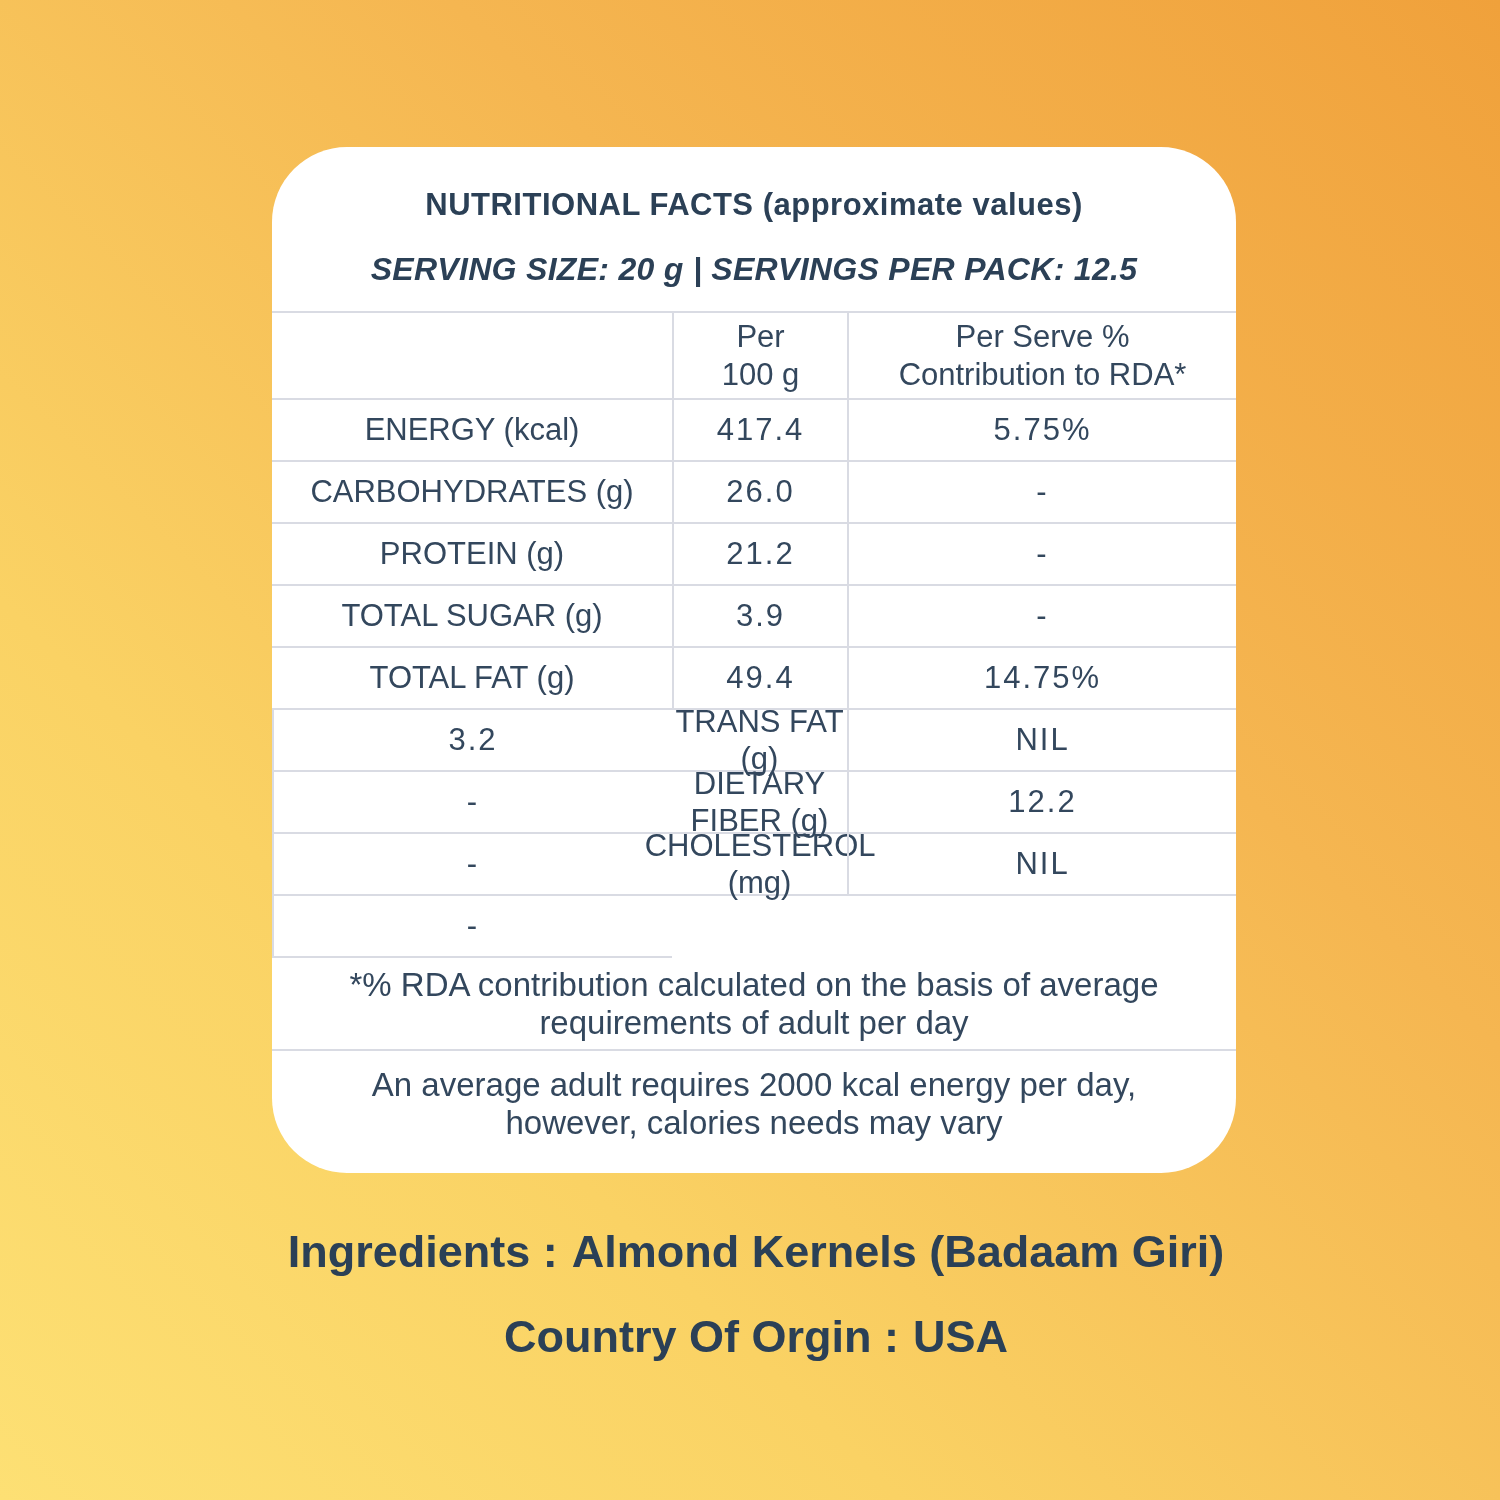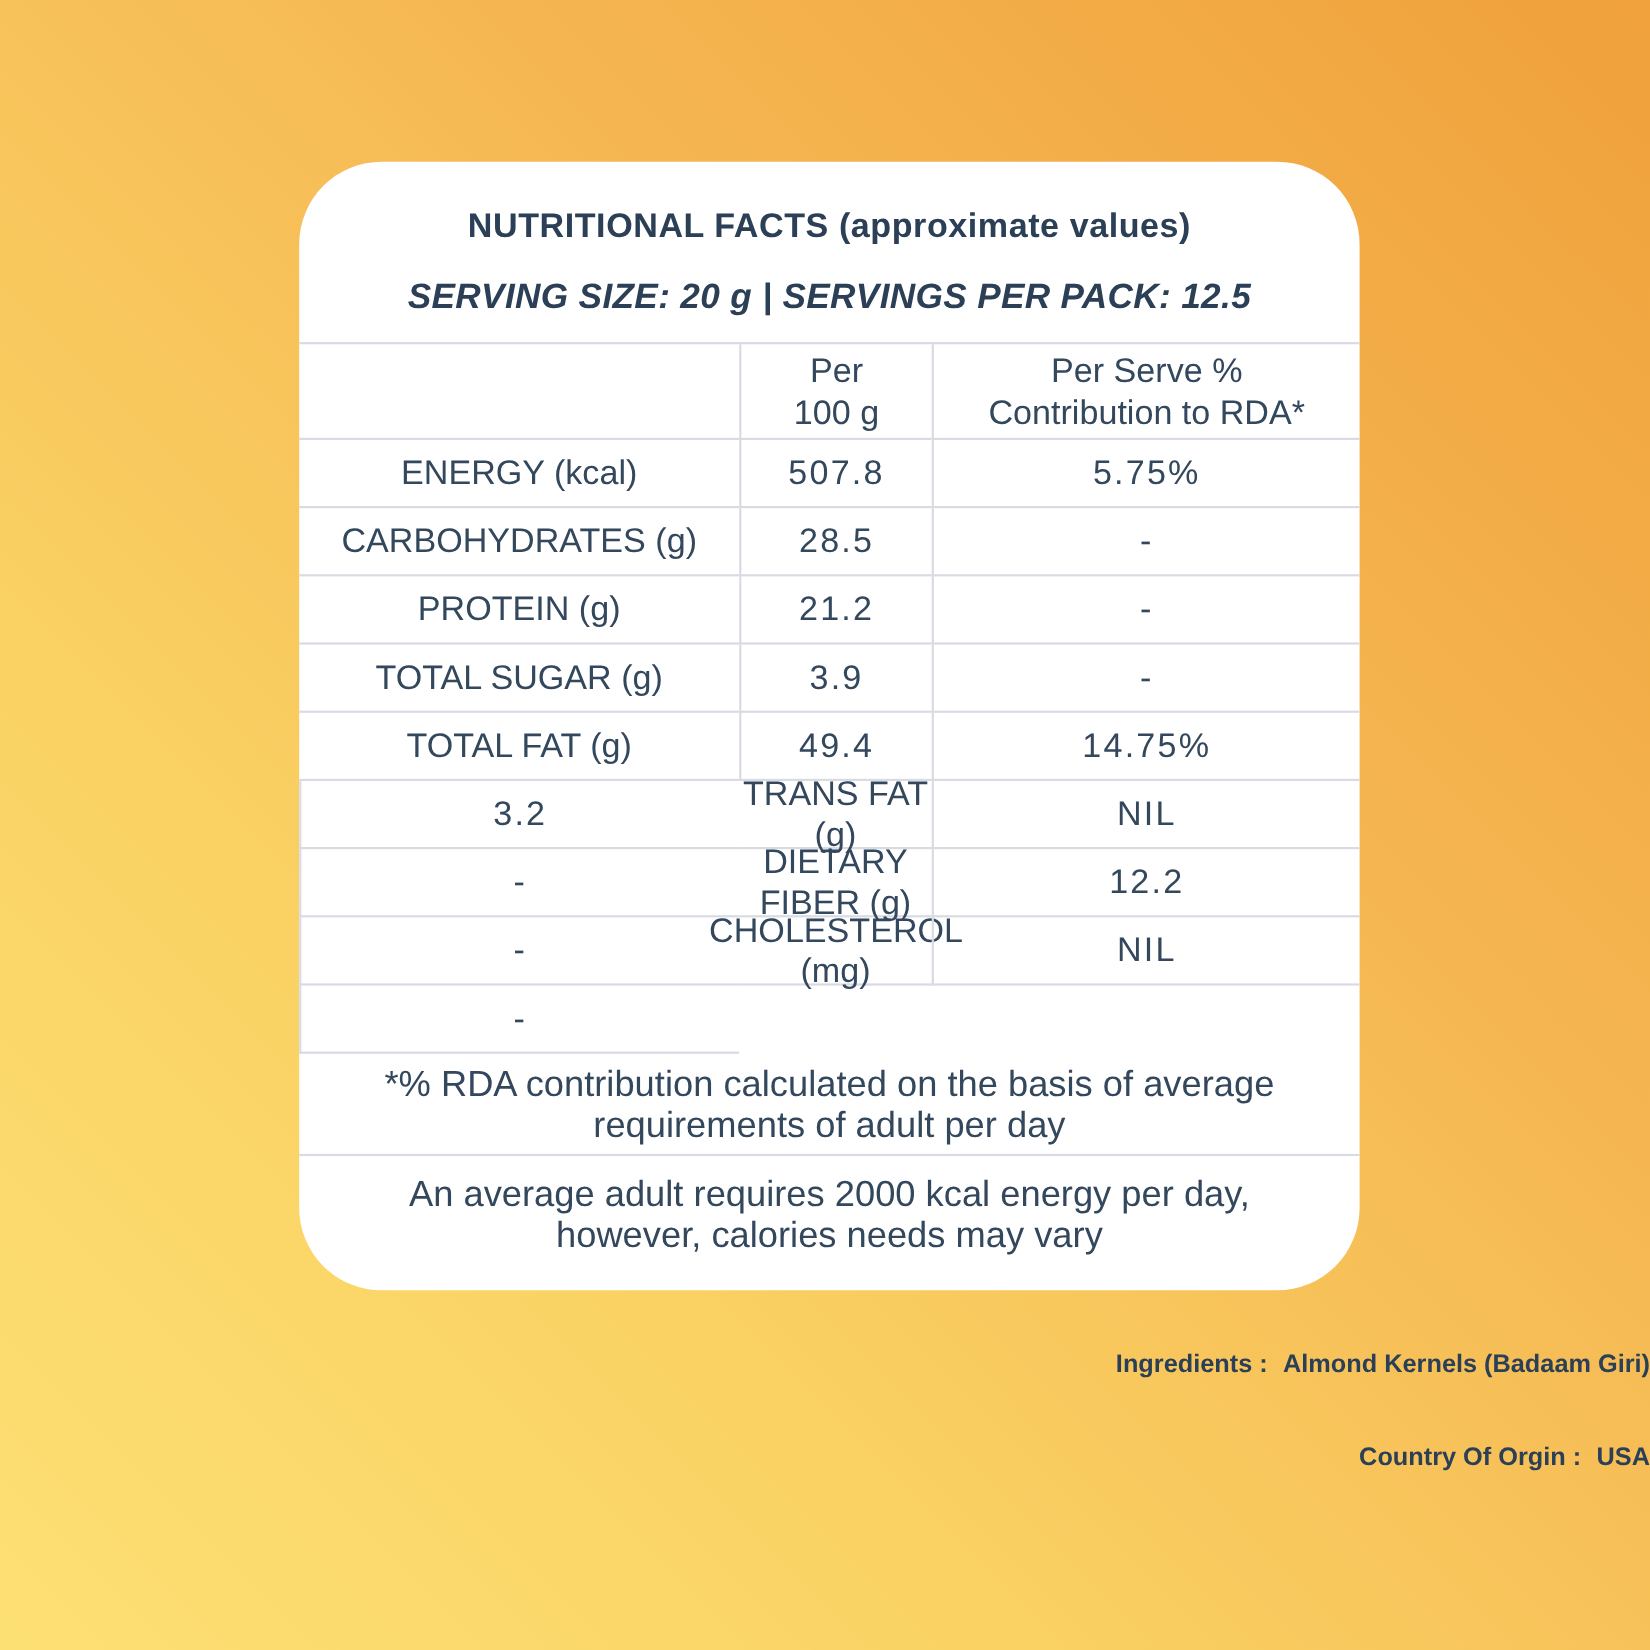--- a/index.html
+++ b/index.html
@@ -70,23 +70,23 @@
     color:var(--navy-soft);
     font-size:33px;
     line-height:38px;
   }
   .footnote-1{height:93px;border-bottom:2px solid var(--line);}
   .footnote-2{height:105px;text-align:center;}
   .footnote p{max-width:810px;}
   .below-line{
     position:absolute;
     width:100%;
-    text-align:right;
+    text-align:center;
     color:var(--navy);
-    font-size:23px;
+    font-size:45px;
     font-weight:bold;
     padding-left:12px;
   }
   .ingredients-line{top:1226px;}
   .origin-line{top:1311px;}
   .below-line .lbl{margin-right:14px;}
 </style>
 </head>
 <body>
 
@@ -100,25 +100,25 @@
     <div class="cell v header-cell">
       <span>Per</span>
       <span>100 g</span>
     </div>
     <div class="cell v header-cell">
       <span>Per Serve %</span>
       <span>Contribution to RDA*</span>
     </div>
 
     <div class="cell">ENERGY (kcal)</div>
-    <div class="cell v num">507.8</div>
+    <div class="cell v num">417.4</div>
     <div class="cell v num">5.75%</div>
 
     <div class="cell">CARBOHYDRATES (g)</div>
-    <div class="cell v num">28.5</div>
+    <div class="cell v num">26.0</div>
     <div class="cell v num">-</div>
 
     <div class="cell">PROTEIN (g)</div>
     <div class="cell v num">21.2</div>
     <div class="cell v num">-</div>
 
     <div class="cell">TOTAL  SUGAR (g)</div>
     <div class="cell v num">3.9</div>
     <div class="cell v num">-</div>
 

